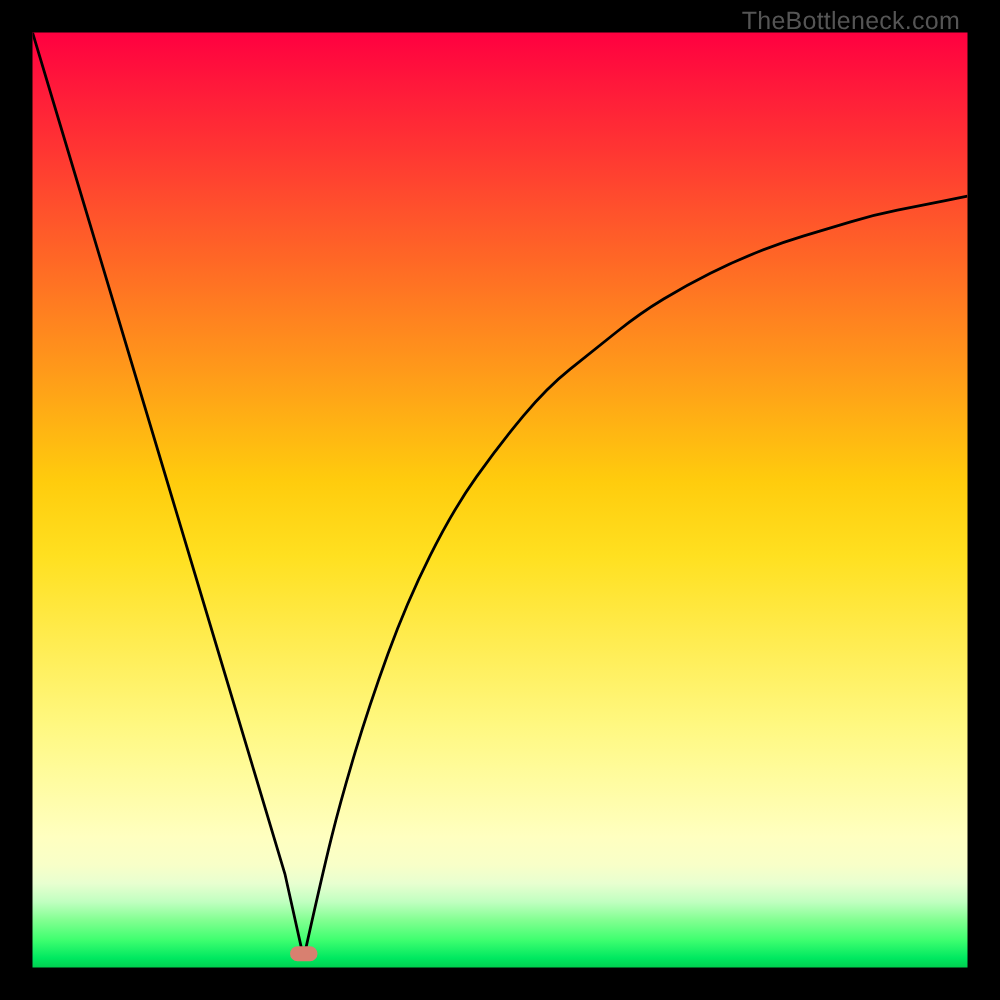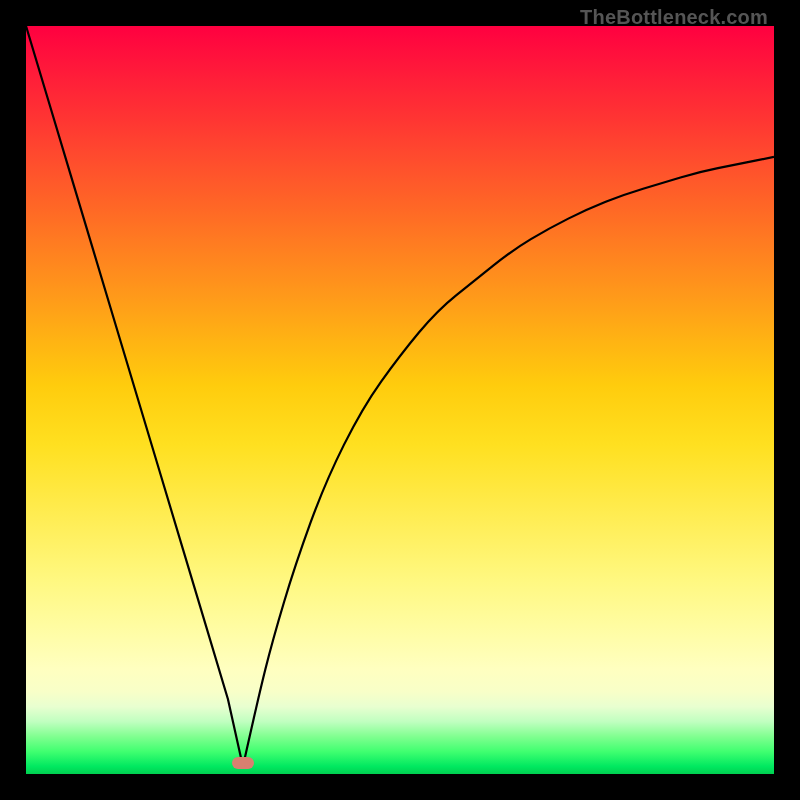--- a/index.html
+++ b/index.html
@@ -50,21 +50,21 @@
       #00e860 99%,
       #00d050 100%
     );
   }
   .watermark {
     position: absolute;
     top: 6px;
     right: 32px;
     color: #555;
     font-size: 20px;
-    font-weight: 700;
+    font-weight: 400;
     letter-spacing: 0.2px;
     z-index: 10;
   }
   svg.curve {
     position: absolute;
     left: 0;
     top: 0;
     width: 748px;
     height: 748px;
     z-index: 5;

